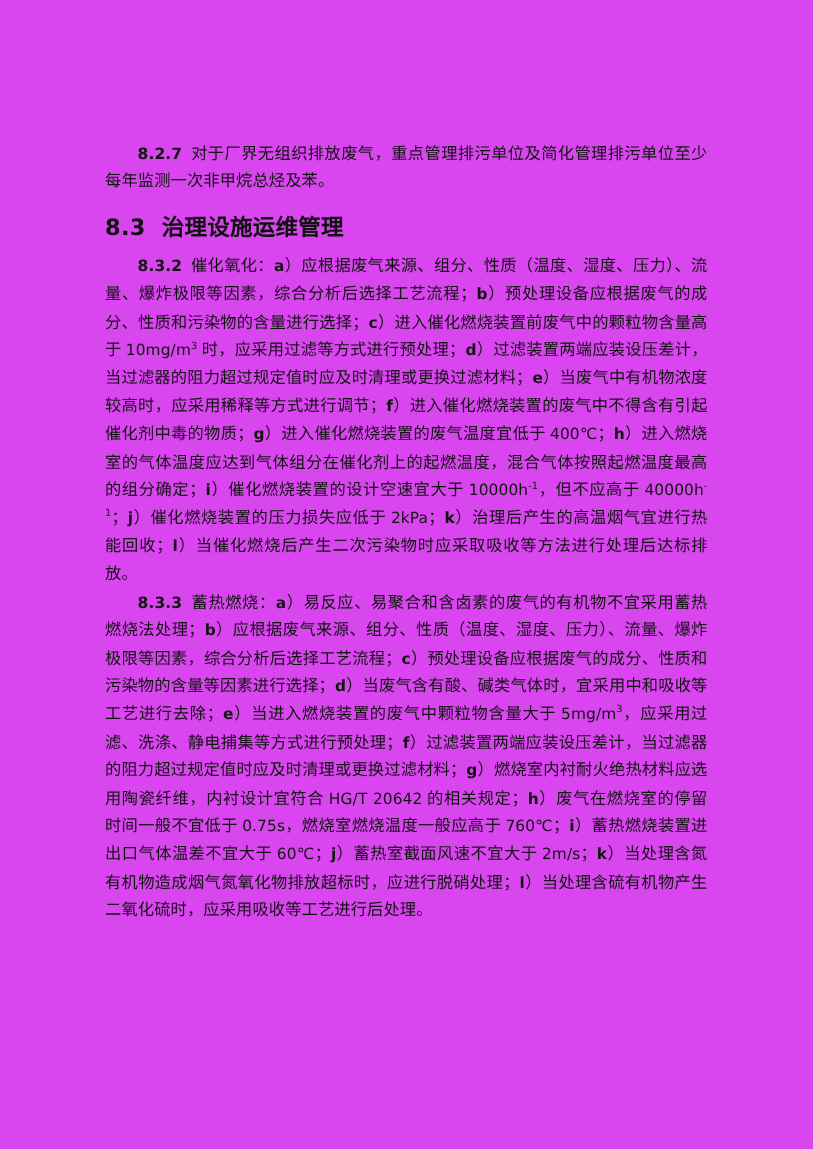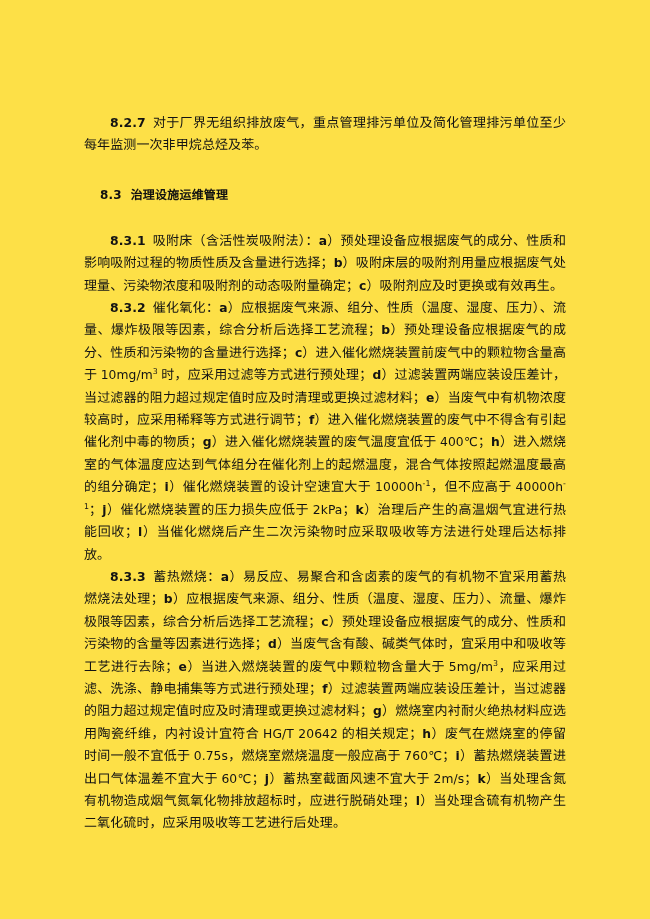--- a/index.html
+++ b/index.html
@@ -6,21 +6,21 @@
   html, body {
     margin: 0;
     padding: 0;
     background: #ffffff;
   }
 
   #page {
     position: relative;
     width: 650px;
     height: 919px;
-    background: #fde047;
+    background: #d946ef;
     overflow: hidden;
     font-family: "Liberation Serif", "DejaVu Serif", serif;
     color: #111111;
   }
 
   #content {
     position: absolute;
     left: 84px;
     top: 112px;
     width: 482px;
@@ -34,24 +34,24 @@
     text-justify: inter-ideograph;
     text-indent: 26px;
     color: #131313;
     letter-spacing: 0.1px;
     word-break: break-all;
   }
 
   .gap-after-para { margin-bottom: 4px; }
 
   h2.section-heading {
-    margin: 16px;
+    margin: 0;
     padding: 12px 0 9px 0;
     font-family: "DejaVu Sans", "Liberation Sans", sans-serif;
-    font-size: 12px;
+    font-size: 18px;
     font-weight: bold;
     line-height: 20px;
     color: #111111;
     text-indent: 0;
     letter-spacing: 0.2px;
   }
 
   
   .clause-num {
     font-family: "DejaVu Sans", "Liberation Sans", sans-serif;
@@ -94,21 +94,20 @@
 <body>
 
 <div id="page">
 
   <div id="content">
 
     <p class="para gap-after-para"><span class="clause-num">8.2.7</span>&nbsp; 对于厂界无组织排放废气，重点管理排污单位及简化管理排污单位至少每年监测一次非甲烷总烃及苯。</p>
 
     <h2 class="section-heading"><span>8.3</span>&nbsp; <span>治理设施运维管理</span></h2>
 
-    <p class="para"><span class="clause-num">8.3.1</span>&nbsp; 吸附床（含活性炭吸附法）：<span class="item-mark">a</span>）预处理设备应根据废气的成分、性质和影响吸附过程的物质性质及含量进行选择；<span class="item-mark">b</span>）吸附床层的吸附剂用量应根据废气处理量、污染物浓度和吸附剂的动态吸附量确定；<span class="item-mark">c</span>）吸附剂应及时更换或有效再生。</p>
 
     <p class="para"><span class="clause-num">8.3.2</span>&nbsp; 催化氧化：<span class="item-mark">a</span>）应根据废气来源、组分、性质（温度、湿度、压力）、流量、爆炸极限等因素，综合分析后选择工艺流程；<span class="item-mark">b</span>）预处理设备应根据废气的成分、性质和污染物的含量进行选择；<span class="item-mark">c</span>）进入催化燃烧装置前废气中的颗粒物含量高于 <span class="lat">10mg/m<sup>3</sup></span> 时，应采用过滤等方式进行预处理；<span class="item-mark">d</span>）过滤装置两端应装设压差计，当过滤器的阻力超过规定值时应及时清理或更换过滤材料；<span class="item-mark">e</span>）当废气中有机物浓度较高时，应采用稀释等方式进行调节；<span class="item-mark">f</span>）进入催化燃烧装置的废气中不得含有引起催化剂中毒的物质；<span class="item-mark">g</span>）进入催化燃烧装置的废气温度宜低于 <span class="lat">400℃</span>；<span class="item-mark">h</span>）进入燃烧室的气体温度应达到气体组分在催化剂上的起燃温度，混合气体按照起燃温度最高的组分确定；<span class="item-mark">i</span>）催化燃烧装置的设计空速宜大于 <span class="lat">10000h<sup>-1</sup></span>，但不应高于 <span class="lat">40000h<sup>-1</sup></span>；<span class="item-mark">j</span>）催化燃烧装置的压力损失应低于 <span class="lat">2kPa</span>；<span class="item-mark">k</span>）治理后产生的高温烟气宜进行热能回收；<span class="item-mark">l</span>）当催化燃烧后产生二次污染物时应采取吸收等方法进行处理后达标排放。</p>
 
     <p class="para"><span class="clause-num">8.3.3</span>&nbsp; 蓄热燃烧：<span class="item-mark">a</span>）易反应、易聚合和含卤素的废气的有机物不宜采用蓄热燃烧法处理；<span class="item-mark">b</span>）应根据废气来源、组分、性质（温度、湿度、压力）、流量、爆炸极限等因素，综合分析后选择工艺流程；<span class="item-mark">c</span>）预处理设备应根据废气的成分、性质和污染物的含量等因素进行选择；<span class="item-mark">d</span>）当废气含有酸、碱类气体时，宜采用中和吸收等工艺进行去除；<span class="item-mark">e</span>）当进入燃烧装置的废气中颗粒物含量大于 <span class="lat">5mg/m<sup>3</sup></span>，应采用过滤、洗涤、静电捕集等方式进行预处理；<span class="item-mark">f</span>）过滤装置两端应装设压差计，当过滤器的阻力超过规定值时应及时清理或更换过滤材料；<span class="item-mark">g</span>）燃烧室内衬耐火绝热材料应选用陶瓷纤维，内衬设计宜符合 <span class="lat">HG/T 20642</span> 的相关规定；<span class="item-mark">h</span>）废气在燃烧室的停留时间一般不宜低于 <span class="lat">0.75s</span>，燃烧室燃烧温度一般应高于 <span class="lat">760℃</span>；<span class="item-mark">i</span>）蓄热燃烧装置进出口气体温差不宜大于 <span class="lat">60℃</span>；<span class="item-mark">j</span>）蓄热室截面风速不宜大于 <span class="lat">2m/s</span>；<span class="item-mark">k</span>）当处理含氮有机物造成烟气氮氧化物排放超标时，应进行脱硝处理；<span class="item-mark">l</span>）当处理含硫有机物产生二氧化硫时，应采用吸收等工艺进行后处理。</p>
 
 
   </div>
 
 
 </div>

